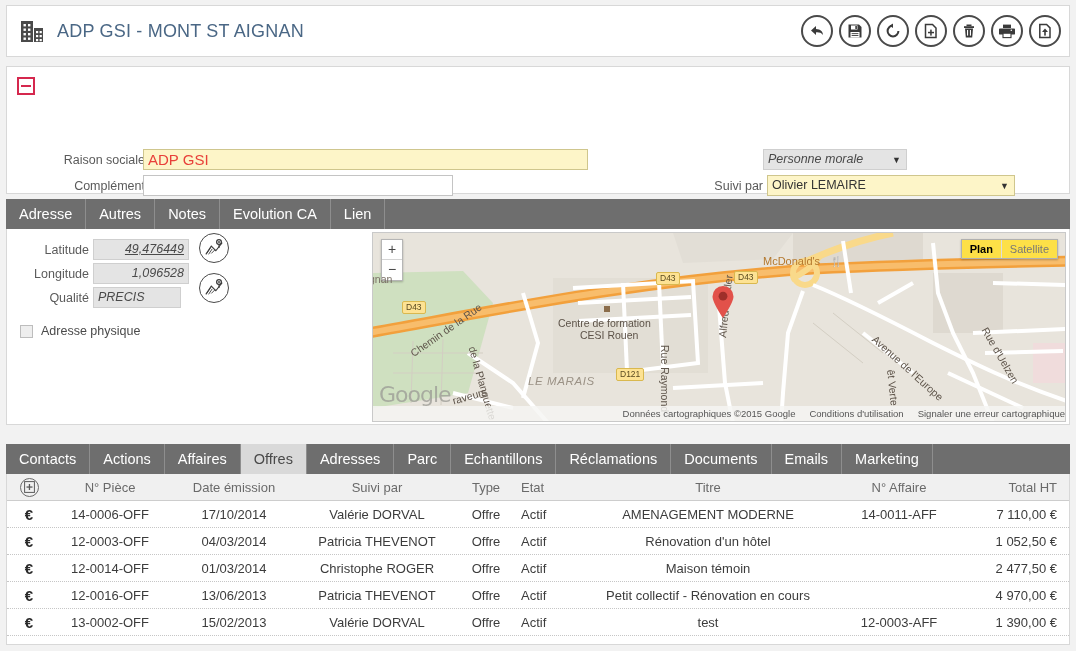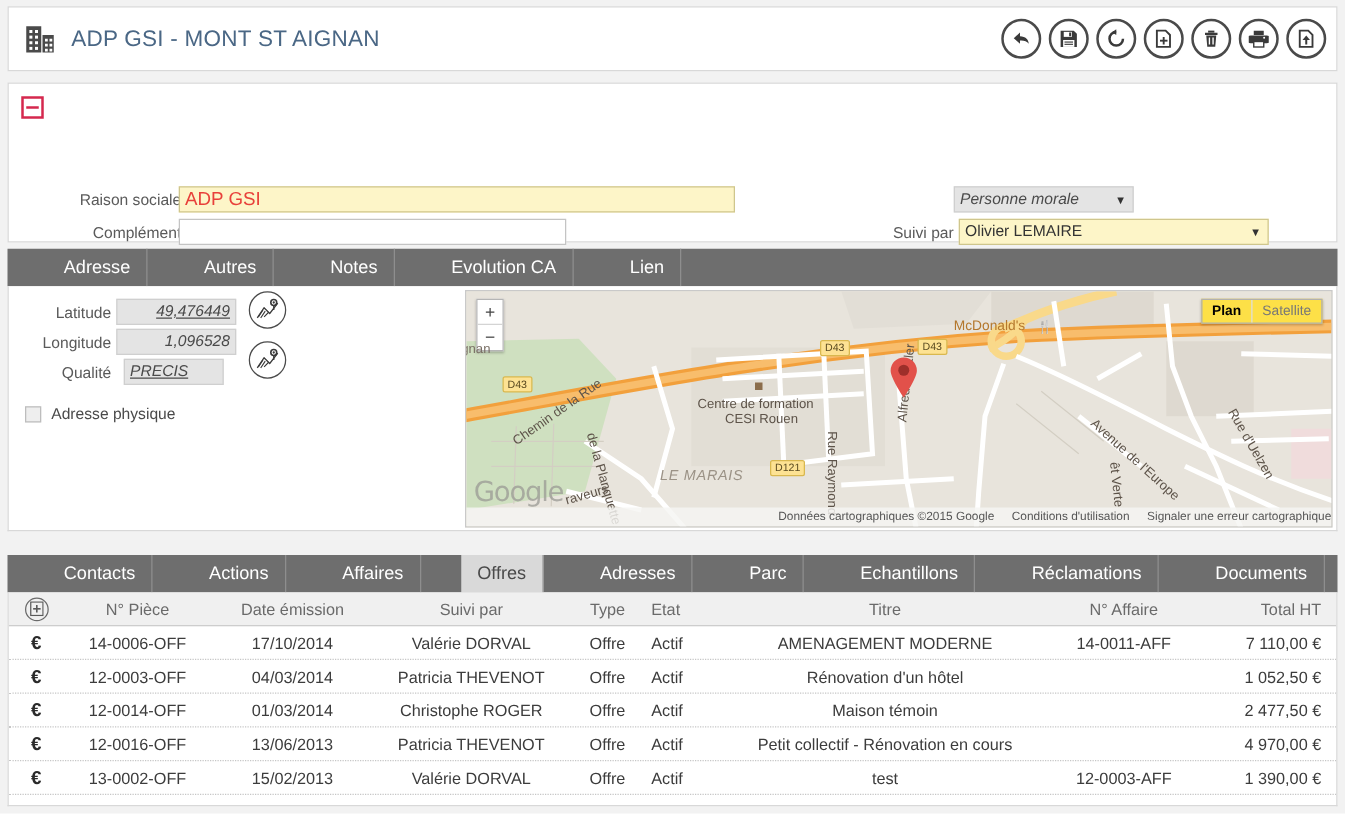--- a/index.html
+++ b/index.html
@@ -80,21 +80,21 @@
   
   .tabbar {
     position: absolute; left: 6px; width: 1064px; height: 30px;
     background: #6e6e6e; display: flex; align-items: stretch;
   }
   .tabbar.upper { top: 199px; }
   .tabbar.lower { top: 444px; }
   .tab {
     display: flex; align-items: center; padding: 0 13px;
     color: #ffffff; font-size: 14.5px;
-    border-right: 1px solid #8e8e8e; cursor: pointer; white-space: nowrap; margin-left: 32px;
+    border-right: 1px solid #8e8e8e; cursor: pointer; white-space: nowrap;
   }
   .tab.active { background: #d9d9d9; color: #4a4a4a; }
   .tab-filler { flex: 1; border-right: none; }
 
   
   .geo-panel {
     position: absolute; left: 6px; top: 229px; width: 1064px; height: 196px;
     background: #ffffff; border: 1px solid #d8d8d8; border-top: none;
   }
 
@@ -325,21 +325,21 @@
   </div>
 
   <div class="geo-panel">
     <span class="fld-label" style="left:14px; top:14px; width:68px;">Latitude</span>
     <div class="fld grey num" style="left:86px; top:10px; width:96px;text-decoration:underline;">49,476449</div>
 
     <span class="fld-label" style="left:14px; top:38px; width:68px;">Longitude</span>
     <div class="fld grey num" style="left:86px; top:34px; width:96px;">1,096528</div>
 
     <span class="fld-label" style="left:14px; top:62px; width:68px;">Qualité</span>
-    <div class="fld grey" style="left:92px; top:58px; width:80px;text-decoration:underline;">PRECIS</div>
+    <div class="fld grey" style="left:86px; top:58px; width:88px;">PRECIS</div>
 
     <div class="rnd-icon" style="left:192px; top:4px; width:30px; height:30px;">
       <svg width="20" height="20" viewBox="0 0 22 22">
         <path d="M2 18 L8 9 L13 14 L20 5" fill="none" stroke="#3a3a3a" stroke-width="1.2"></path>
         <path d="M3 17 L7 11 M5 18 L9 12 M8 17 L12 13" stroke="#3a3a3a" stroke-width="1"></path>
         <circle cx="16.5" cy="4.4" r="2.6" fill="none" stroke="#3a3a3a" stroke-width="1.4"></circle>
         <circle cx="16.5" cy="4.4" r="1" fill="#3a3a3a"></circle>
         <path d="M16.5 7 L16.5 11" stroke="#3a3a3a" stroke-width="1.2"></path>
       </svg>
     </div>

